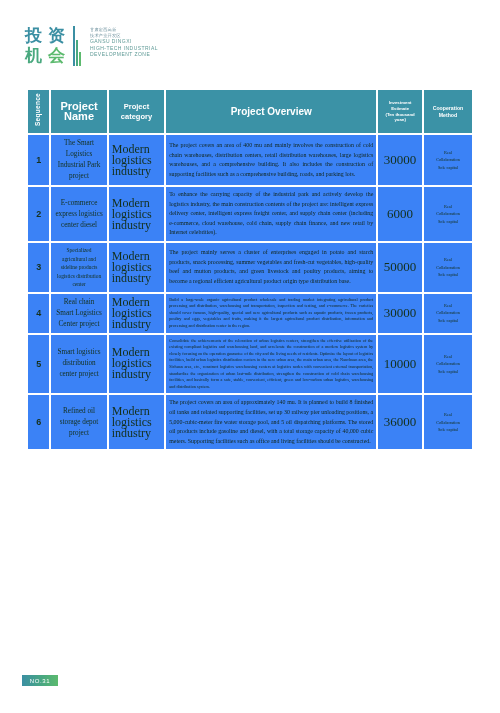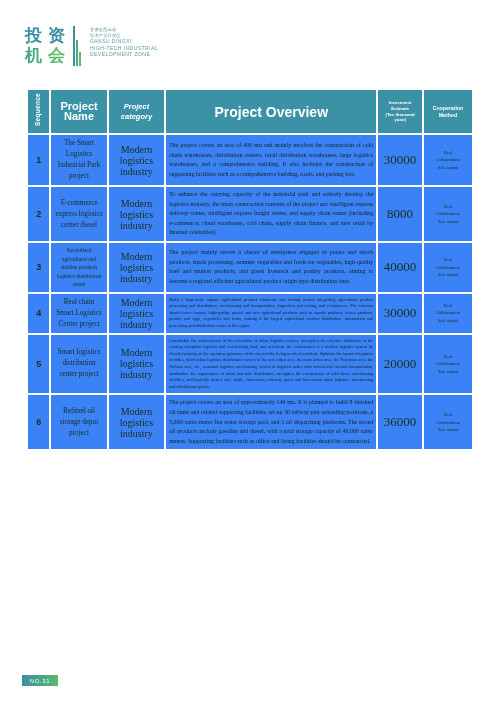--- a/index.html
+++ b/index.html
@@ -108,22 +108,22 @@
   th.h-seq { width: 20px; padding: 0; position: relative; }
   th.h-seq .rot {
     writing-mode: vertical-rl;
     transform: rotate(180deg);
     font-size: 6.5px;
     letter-spacing: 0.3px;
     line-height: 1;
     display: inline-block;
   }
   th.h-name     { width: 52px; font-size: 11px; line-height: 9.5px; }
-  th.h-category { width: 52px; font-size: 7.5px; line-height: 9.5px; font-style: italic; }
-  th.h-overview { width: 197px; font-size: 14px; }
+  th.h-category { width: 52px; font-size: 7.5px; line-height: 9.5px; }
+  th.h-overview { width: 197px; font-size: 10px; }
   th.h-invest   { width: 41px; font-size: 4.3px; line-height: 5.6px; }
   th.h-coop     { width: 45px; font-size: 5.2px; line-height: 6.8px; }
 
   tbody td {
     background: #3b82f6;
     color: #1b2a20;
   }
   td.c-seq {
     width: 20px;
     text-align: center;
@@ -133,22 +133,21 @@
     color: #16301d;
   }
   td.c-name {
     text-align: center;
     font-size: 7.2px;
     line-height: 11px;
     color: #14301c;
   }
   td.c-name.small { font-size: 5.4px; line-height: 8.5px; }
   td.c-category {
-    text-align: center;
-    font-size: 10px;
+    font-size: 12px;
     line-height: 11px;
     color: #14301c;
   }
   td.c-overview {
     text-align: justify;
     text-align-last: left;
     font-size: 5.9px;
     line-height: 9.6px;
     color: #12261a;
     padding: 5px 7px;
@@ -248,34 +247,34 @@
             <span class="coop-line">Collaboration</span>
             <span class="coop-line">Sole capital</span>
           </td>
         </tr>
 
         <tr>
           <td class="c-seq">2</td>
           <td class="c-name">E-commerce express logistics center diesel</td>
           <td class="c-category">Modern logistics industry</td>
           <td class="c-overview">To enhance the carrying capacity of the industrial park and actively develop the logistics industry, the main construction contents of the project are: intelligent express delivery center, intelligent express freight center, and supply chain center (including e-commerce, cloud warehouse, cold chain, supply chain finance, and new retail by Internet celebrities).</td>
-          <td class="c-invest">8000</td>
+          <td class="c-invest">6000</td>
           <td class="c-coop">
             <span class="coop-line">Real</span>
             <span class="coop-line">Collaboration</span>
             <span class="coop-line">Sole capital</span>
           </td>
         </tr>
 
         <tr>
           <td class="c-seq">3</td>
           <td class="c-name small">Specialized agricultural and sideline products logistics distribution center</td>
           <td class="c-category">Modern logistics industry</td>
           <td class="c-overview">The project mainly serves a cluster of enterprises engaged in potato and starch products, snack processing, summer vegetables and fresh-cut vegetables, high-quality beef and mutton products, and green livestock and poultry products, aiming to become a regional efficient agricultural product origin type distribution base.</td>
-          <td class="c-invest">40000</td>
+          <td class="c-invest">50000</td>
           <td class="c-coop">
             <span class="coop-line">Real</span>
             <span class="coop-line">Collaboration</span>
             <span class="coop-line">Sole capital</span>
           </td>
         </tr>
 
         <tr>
           <td class="c-seq">4</td>
           <td class="c-name">Real chain Smart Logistics Center project</td>
@@ -287,21 +286,21 @@
             <span class="coop-line">Collaboration</span>
             <span class="coop-line">Sole capital</span>
           </td>
         </tr>
 
         <tr>
           <td class="c-seq">5</td>
           <td class="c-name">Smart logistics distribution center project</td>
           <td class="c-category">Modern logistics industry</td>
           <td class="c-overview tiny">Consolidate the achievements of the relocation of urban logistics centers, strengthen the effective utilization of the existing compliant logistics and warehousing land, and accelerate the construction of a modern logistics system by closely focusing on the operation guarantee of the city and the living needs of residents. Optimize the layout of logistics facilities, build urban logistics distribution centers in the new urban area, the main urban area, the Nanchuan area, the Sichuan area, etc., construct logistics warehousing centers at logistics nodes with convenient external transportation, standardize the organization of urban last-mile distribution, strengthen the construction of cold chain warehousing facilities, and basically form a safe, stable, convenient, efficient, green and low-carbon urban logistics, warehousing and distribution system.</td>
-          <td class="c-invest">20000</td>
+          <td class="c-invest">10000</td>
           <td class="c-coop">
             <span class="coop-line">Real</span>
             <span class="coop-line">Collaboration</span>
             <span class="coop-line">Sole capital</span>
           </td>
         </tr>
 
         <tr>
           <td class="c-seq">6</td>
           <td class="c-name">Refined oil storage depot project</td>

